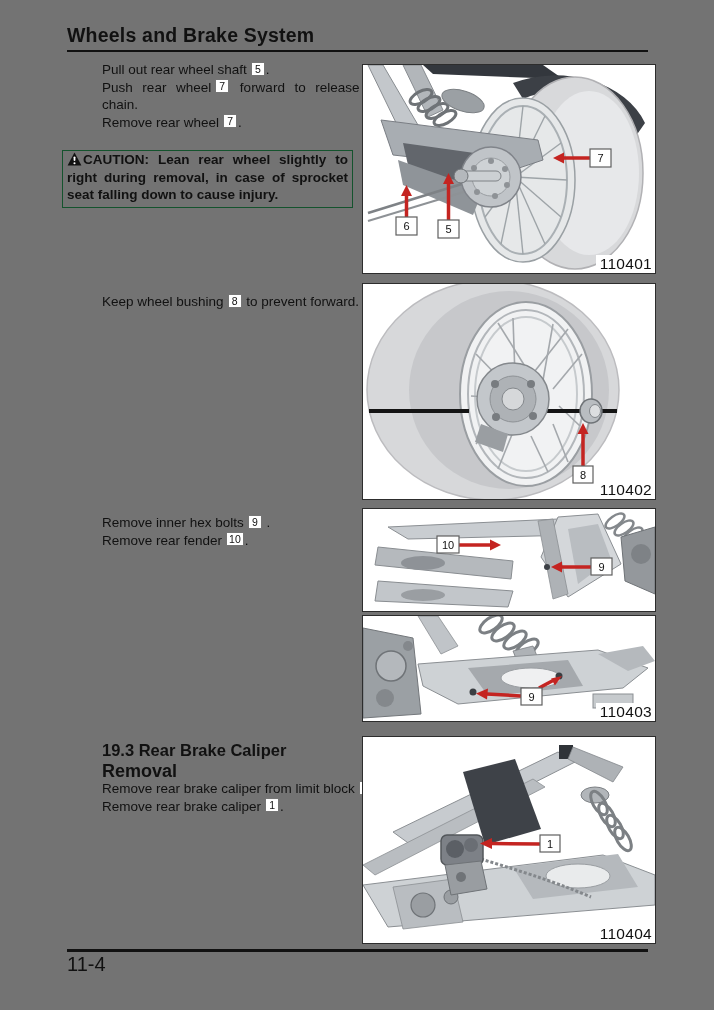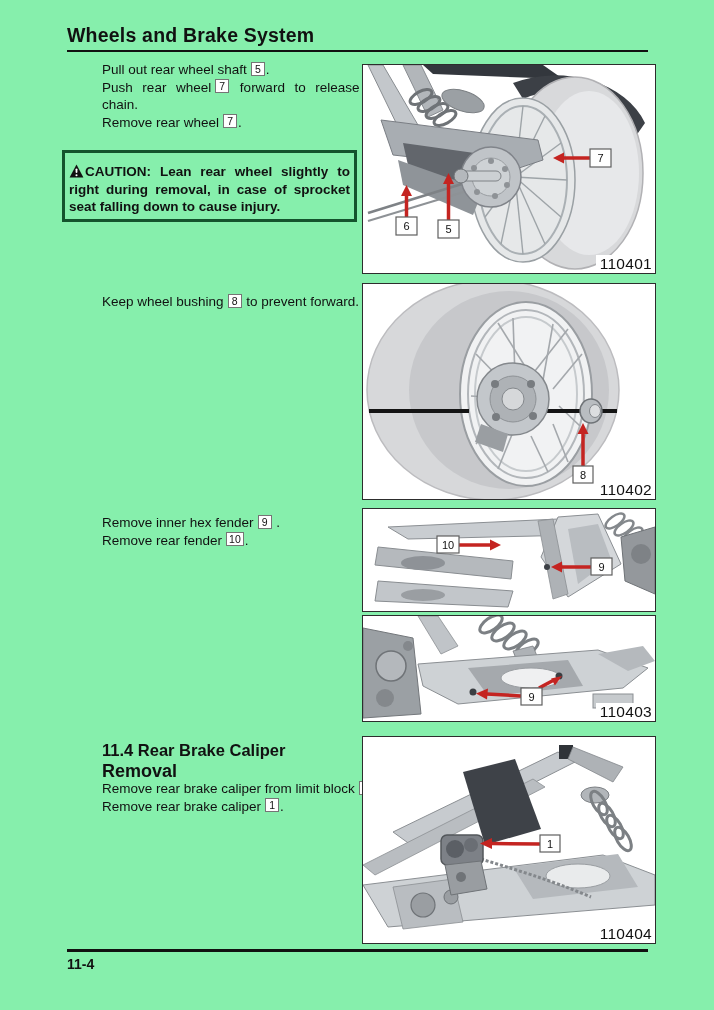--- a/index.html
+++ b/index.html
@@ -1,55 +1,55 @@
 <!DOCTYPE html>
 <html><head>
 <meta charset="utf-8">
 <style>
   html,body { margin:0; padding:0; background:#ffffff; }
   .page {
-    position:relative; width:714px; height:1010px; background:#86efac;
+    position:relative; width:714px; height:1010px; background:#737373;
     font-family:"Liberation Sans","DejaVu Sans",sans-serif; color:#111;
     overflow:hidden;
   }
   .title {
     position:absolute; left:67px; top:24px; width:581px;
     font-size:19.5px; font-weight:bold; letter-spacing:0.2px;
     border-bottom:2.5px solid #111; padding-bottom:3px;
   }
   .tcol { position:absolute; left:62px; width:286px; font-size:13.5px; line-height:17.5px;margin-left:40px; }
   .just { text-align:justify; }
   .ref {
     display:inline-block; border:1px solid #757575; background:#fff;
     font-size:10.5px; line-height:12px; min-width:8px; padding:0 2px;
     text-align:center; vertical-align:1.5px; margin-left:4px; margin-right:1px;
   }
   .caution {
     position:absolute; left:62px; top:150px; width:281px;
-    border:3px solid #14532d; padding:10px 4px 3px 4px;
+    border:1px solid #14532d; padding:0 4px 3px 4px;
     font-size:13.5px; font-weight:bold; line-height:17.5px; text-align:justify;
   }
   .warn { display:inline-block; vertical-align:-1.5px; margin-right:1px; }
   .h2 { font-size:16.5px; font-weight:bold; margin:0 0 3px 0; }
   .h3 { font-size:18px; font-weight:bold; margin:0; }
   .fig {
     position:absolute; left:362px; width:294px; background:#fff;
     border:1px solid #2d2d2d; box-sizing:border-box;
   }
   .fig svg { display:block; width:100%; height:100%; }
   .fig-num {
     position:absolute; right:3px; bottom:0; font-size:15.5px;
     background:#fff; padding-left:4px; letter-spacing:0.3px; color:#111;margin-left:8px;
   }
   .cal-box { fill:#ffffff; stroke:#5f5f5f; stroke-width:1.2; }
   .cal-txt { font-family:"Liberation Sans","DejaVu Sans",sans-serif; font-size:11px; fill:#111; }
   .arr  { stroke:#c42421; stroke-width:3.5; }
   .arrh { fill:#c42421; }
   .footer-line { position:absolute; left:67px; top:949px; width:581px; height:3px; background:#111; }
-  .pagenum { position:absolute; left:67px; top:951px; font-size:14px; font-weight:bold; line-height:26px; }
+  .pagenum { position:absolute; left:67px; top:951px; font-size:20px; font-weight:normal; line-height:26px; }
 </style>
 </head>
 <body>
 
 <div class="page">
 
   <div class="title">Wheels and Brake System</div>
 
   <div class="tcol" style="top:61px;">
     <div><span>Pull out rear wheel shaft</span><span class="ref">5</span><span>.</span></div>
@@ -63,26 +63,26 @@
       <rect x="6.6" y="4.4" width="1.8" height="4.6" rx="0.9" fill="#fff"></rect>
       <circle cx="7.5" cy="11.2" r="1.05" fill="#fff"></circle>
     </svg><span>CAUTION:</span><span> Lean rear wheel slightly to right during removal, in case of sprocket seat falling down to cause injury.</span>
   </div>
 
   <div class="tcol" style="top:293px;">
     <div><span>Keep wheel bushing</span><span class="ref">8</span><span> to prevent forward.</span></div>
   </div>
 
   <div class="tcol" style="top:514px;">
-    <div><span>Remove inner hex fender</span><span class="ref">9</span><span> .</span></div>
+    <div><span>Remove inner hex bolts</span><span class="ref">9</span><span> .</span></div>
     <div><span>Remove rear fender</span><span class="ref">10</span><span>.</span></div>
   </div>
 
   <div class="tcol" style="top:742px;">
-    <div class="h2">11.4 Rear Brake Caliper</div>
+    <div class="h2">19.3 Rear Brake Caliper</div>
     <div class="h3">Removal</div>
     <div class="just"><span>Remove rear brake caliper from limit block</span><span class="ref">2</span><span>.</span></div>
     <div><span>Remove rear brake caliper</span><span class="ref">1</span><span>.</span></div>
   </div>
 
   <div class="fig" style="top:64px; height:210px;">
     <svg viewBox="0 0 292 208">
       <g>
         <polygon points="60,0 180,0 200,14 70,9" fill="#33373d"></polygon>
         <path d="M150,18 A95,72 0 0 1 282,58 L268,78 A72,55 0 0 0 160,34 Z" fill="#3c4046"></path>

